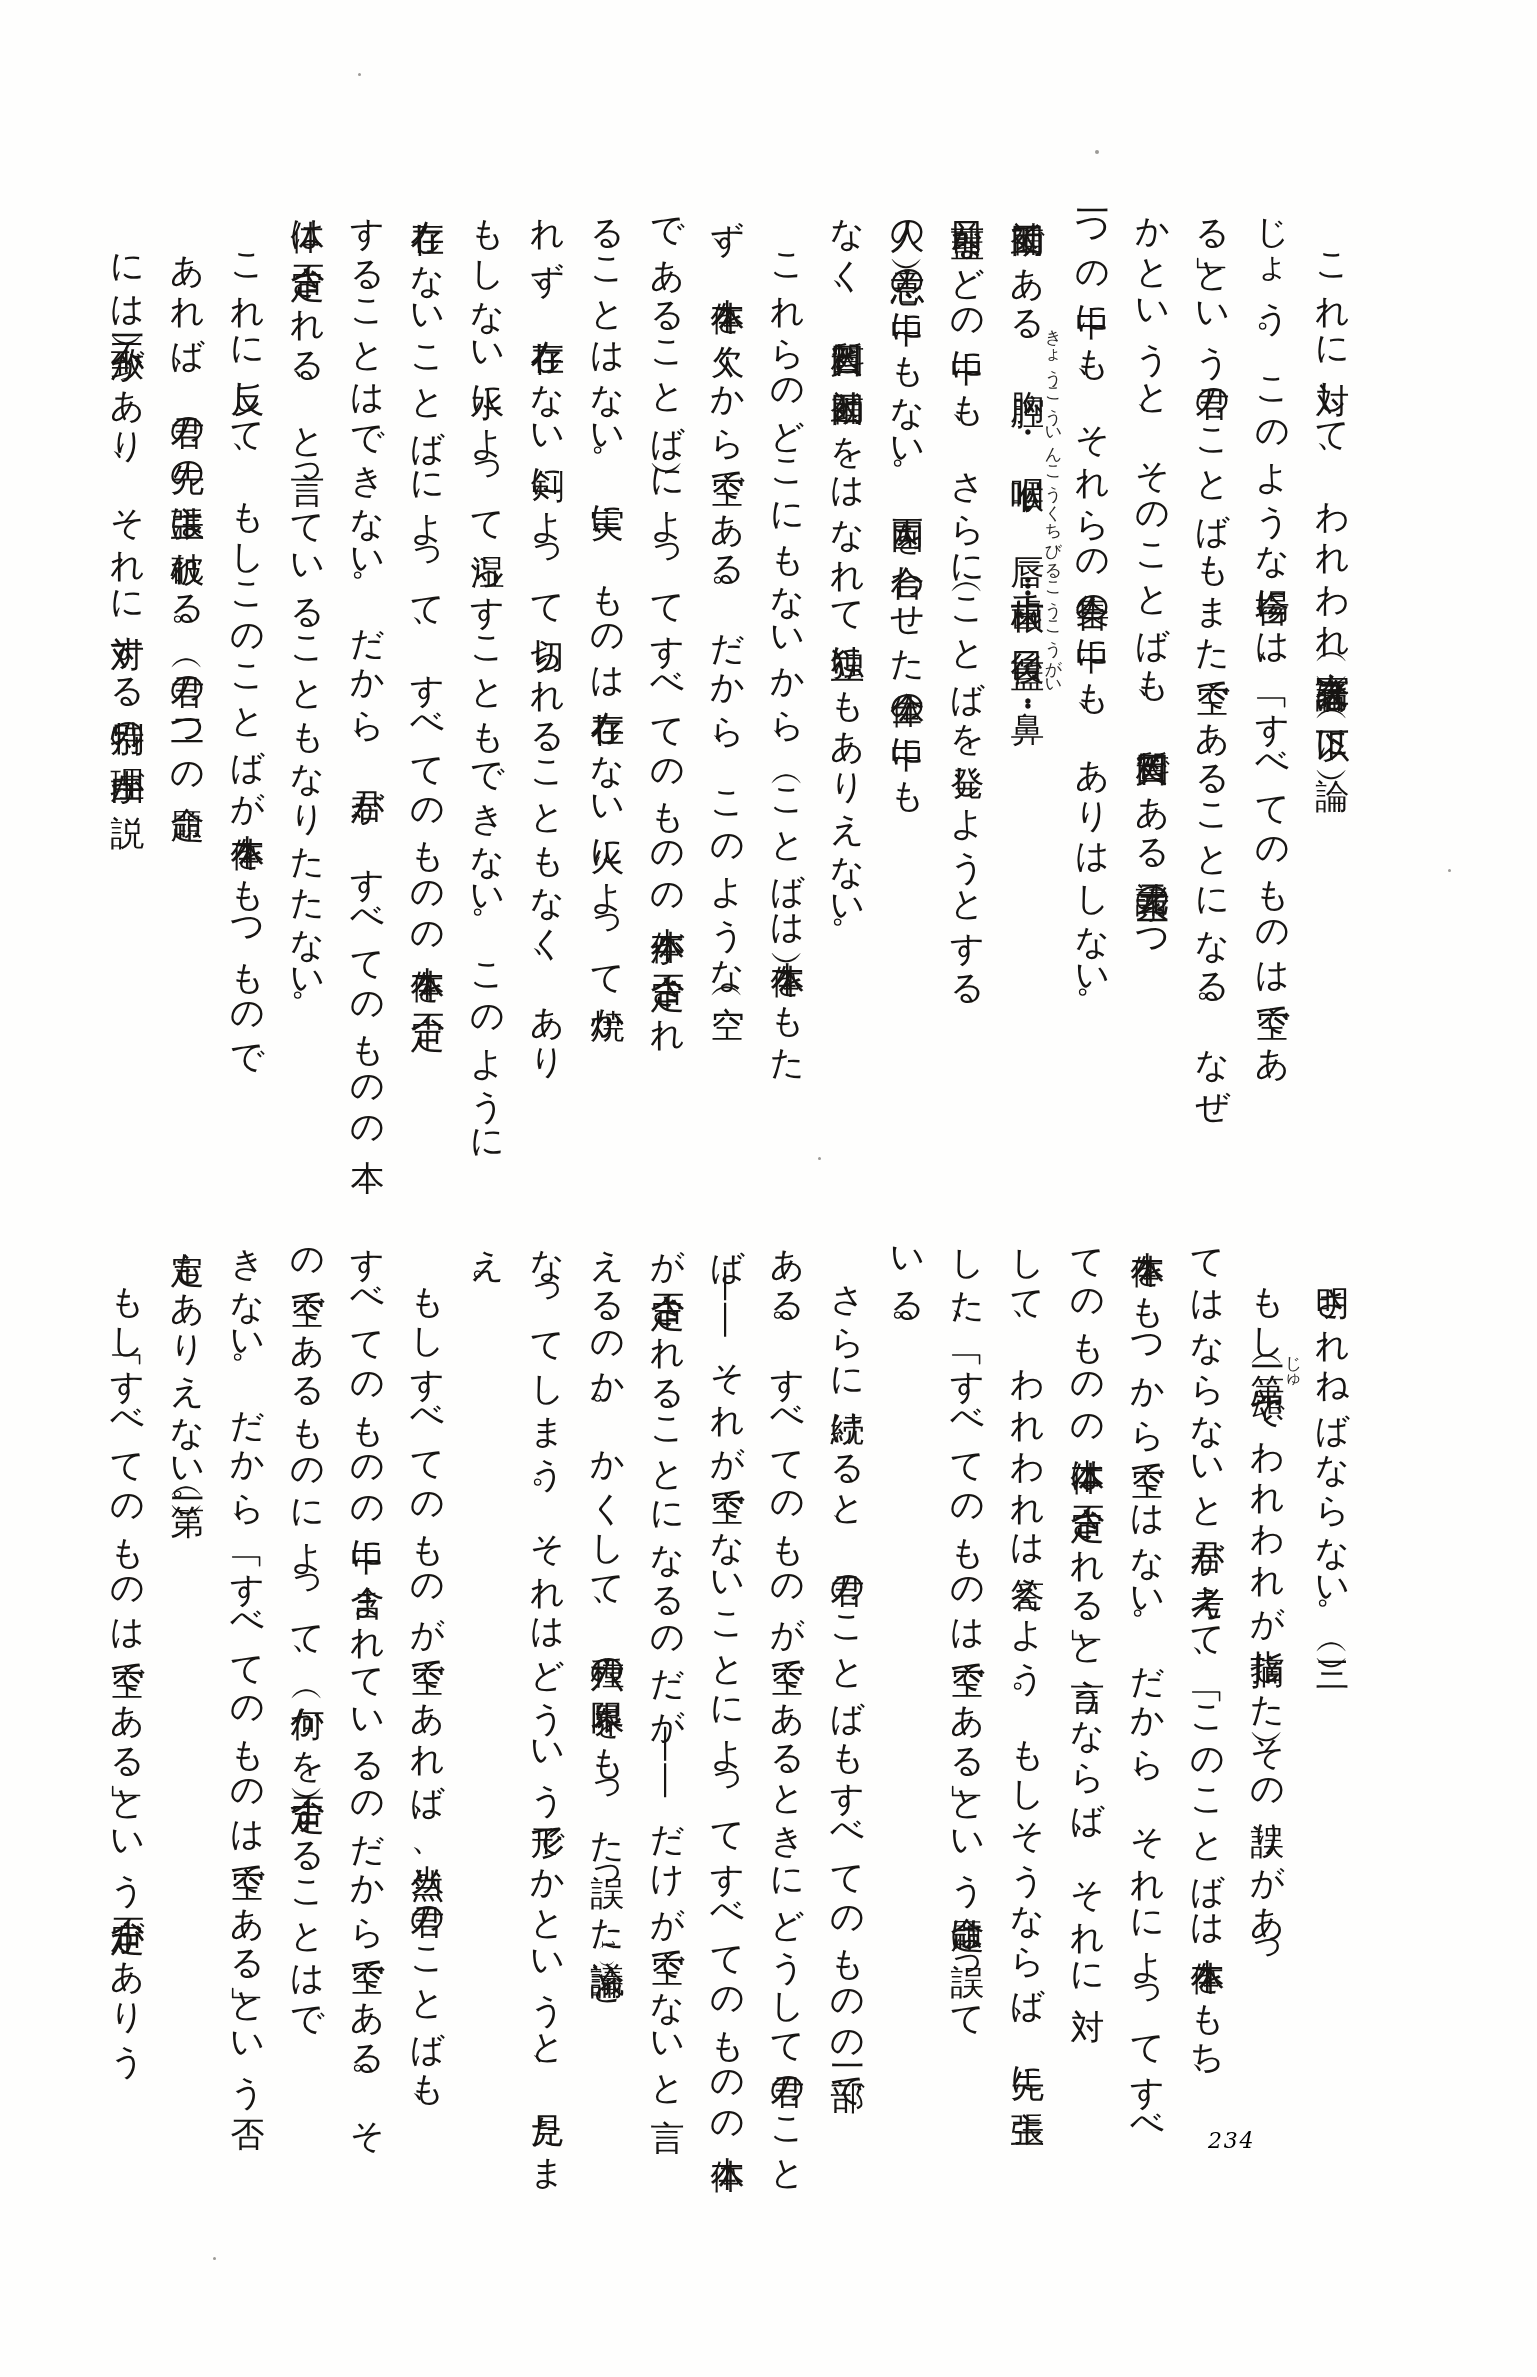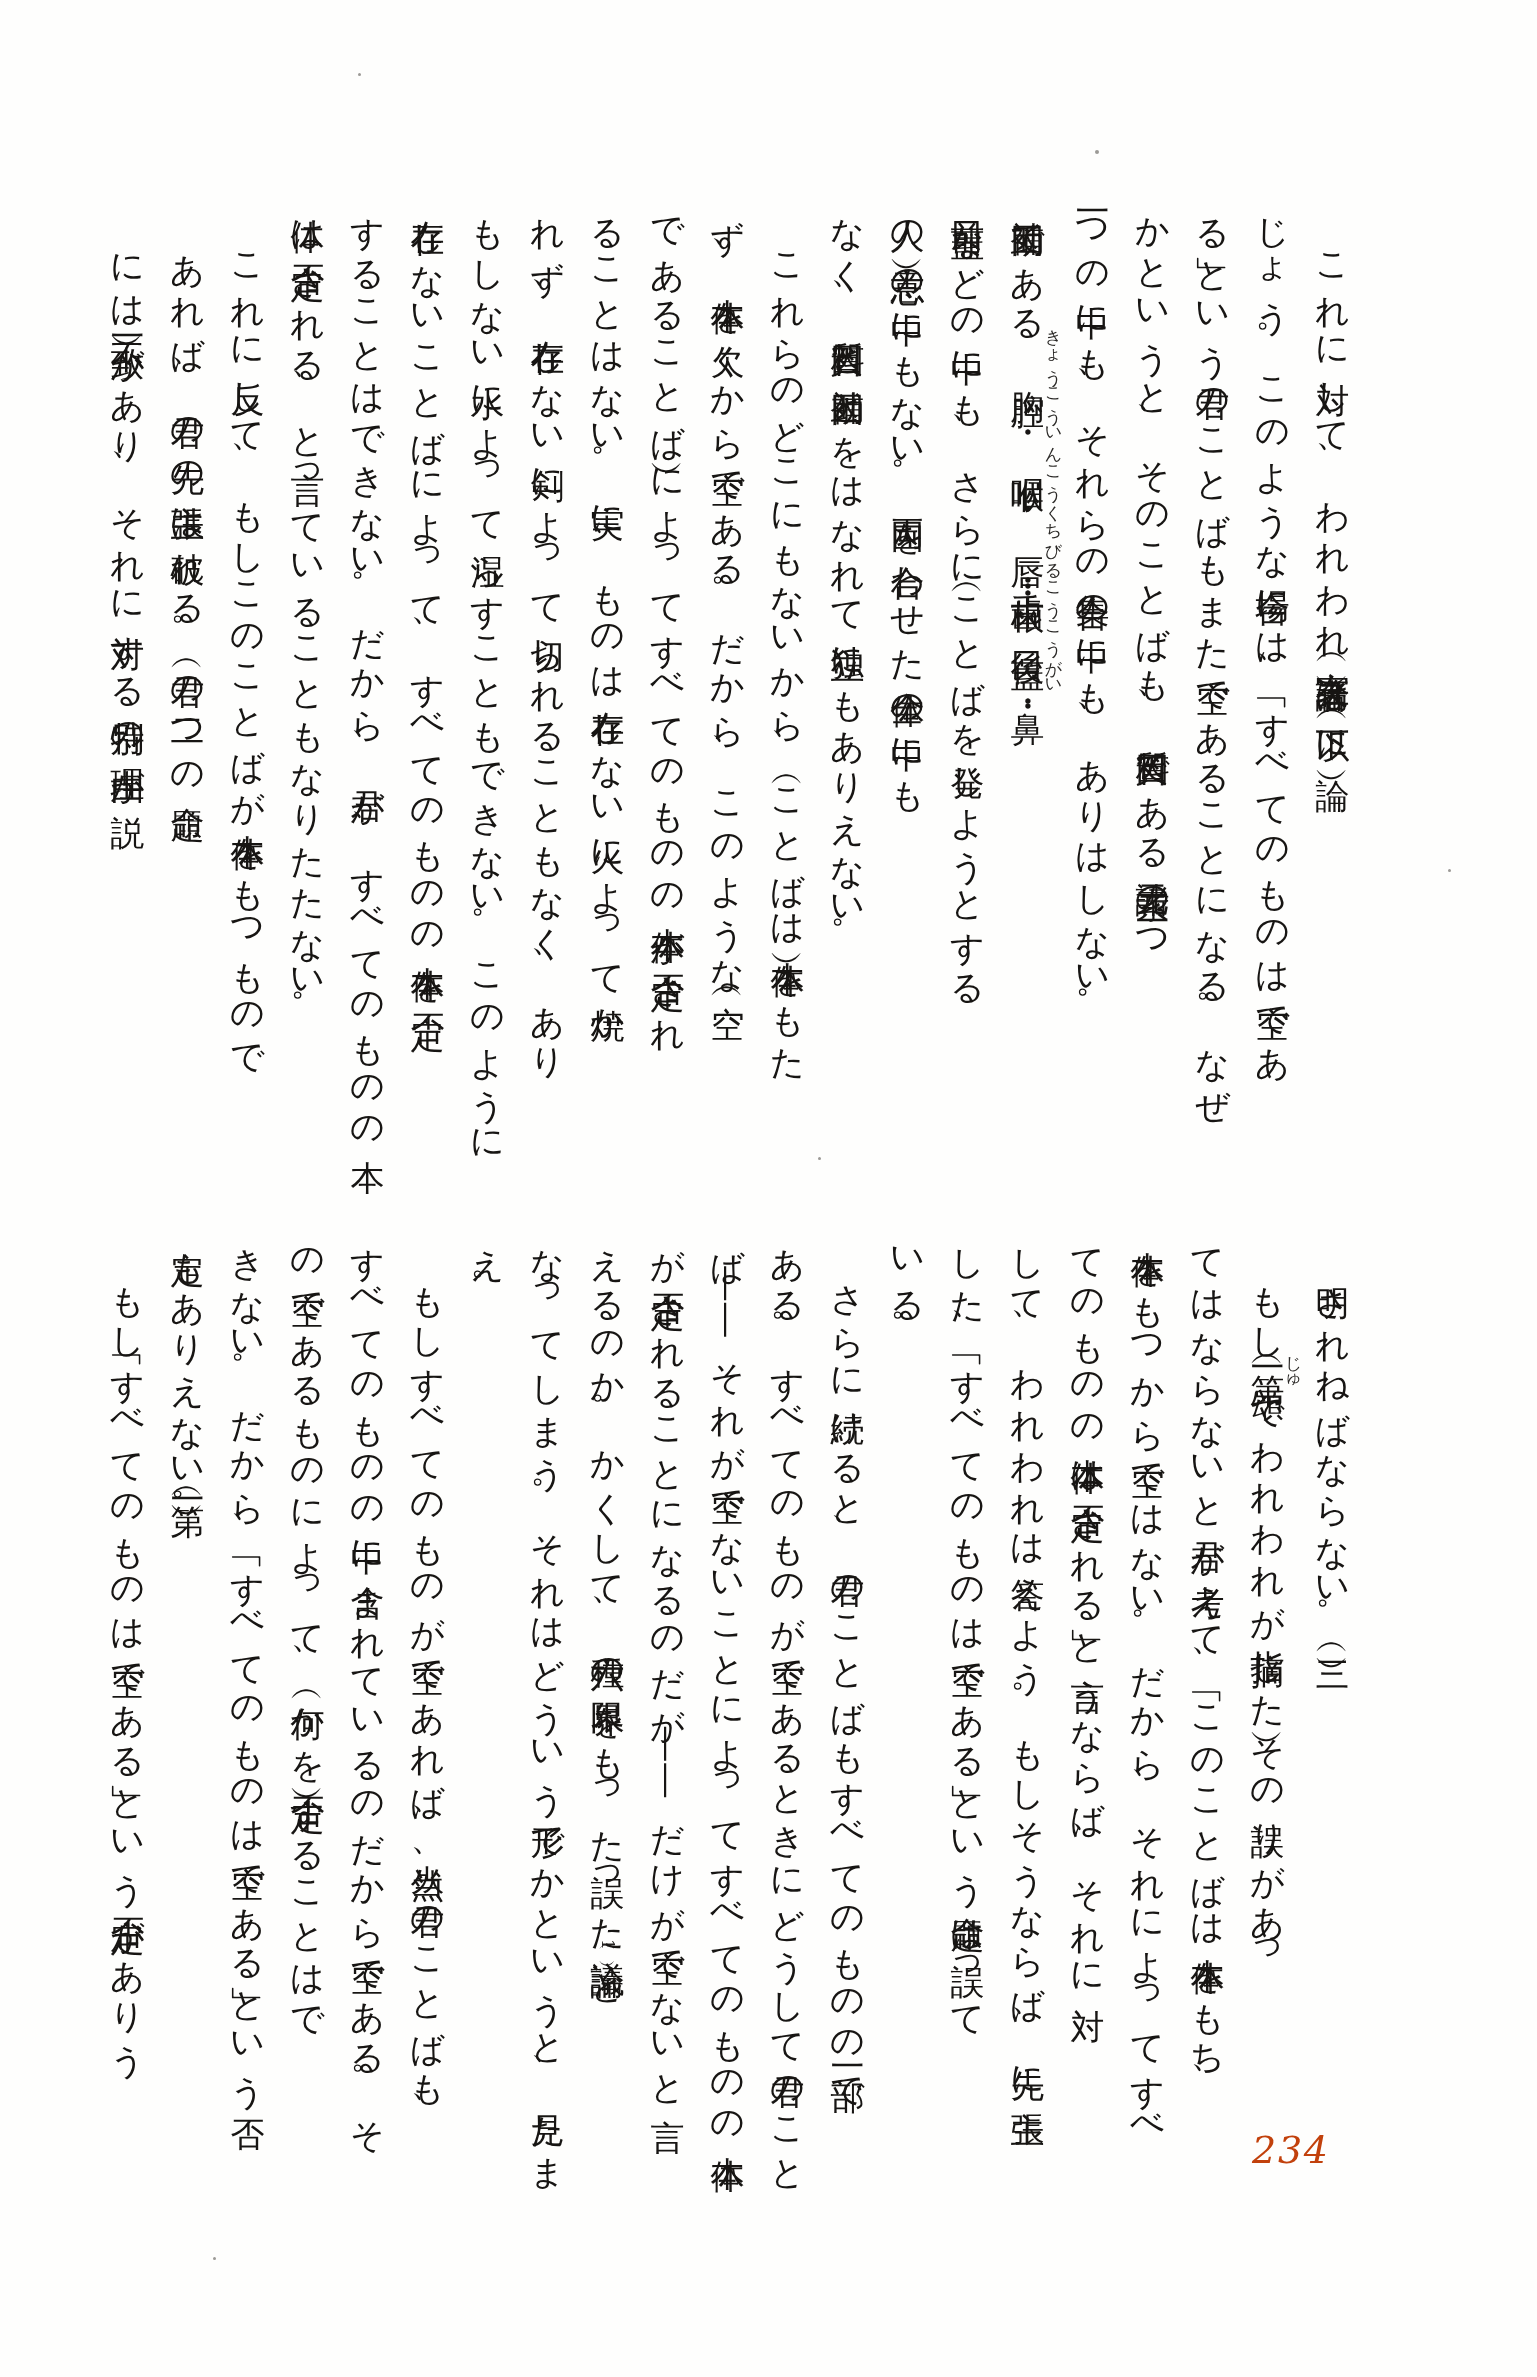--- a/index.html
+++ b/index.html
@@ -39,25 +39,24 @@
   }
   .note{
     font-size:17px;
     letter-spacing:0;
     opacity:.95;
   }
   .page-number{
     position:absolute;
     left:1208px;
     top:2128px;
-    font-size:38px;
+    font-size:22px;
     letter-spacing:1.7px;
-    color:#c2410c;
+    color:#000000;
     font-style:italic;
-    margin-left:44px;
   }
   
   .speck{ position:absolute; background:#4a4742; border-radius:50%; opacity:.55; }
 </style>
 </head>
 <body>
 
 <div class="page">
 
   <section class="text-block block-top">

